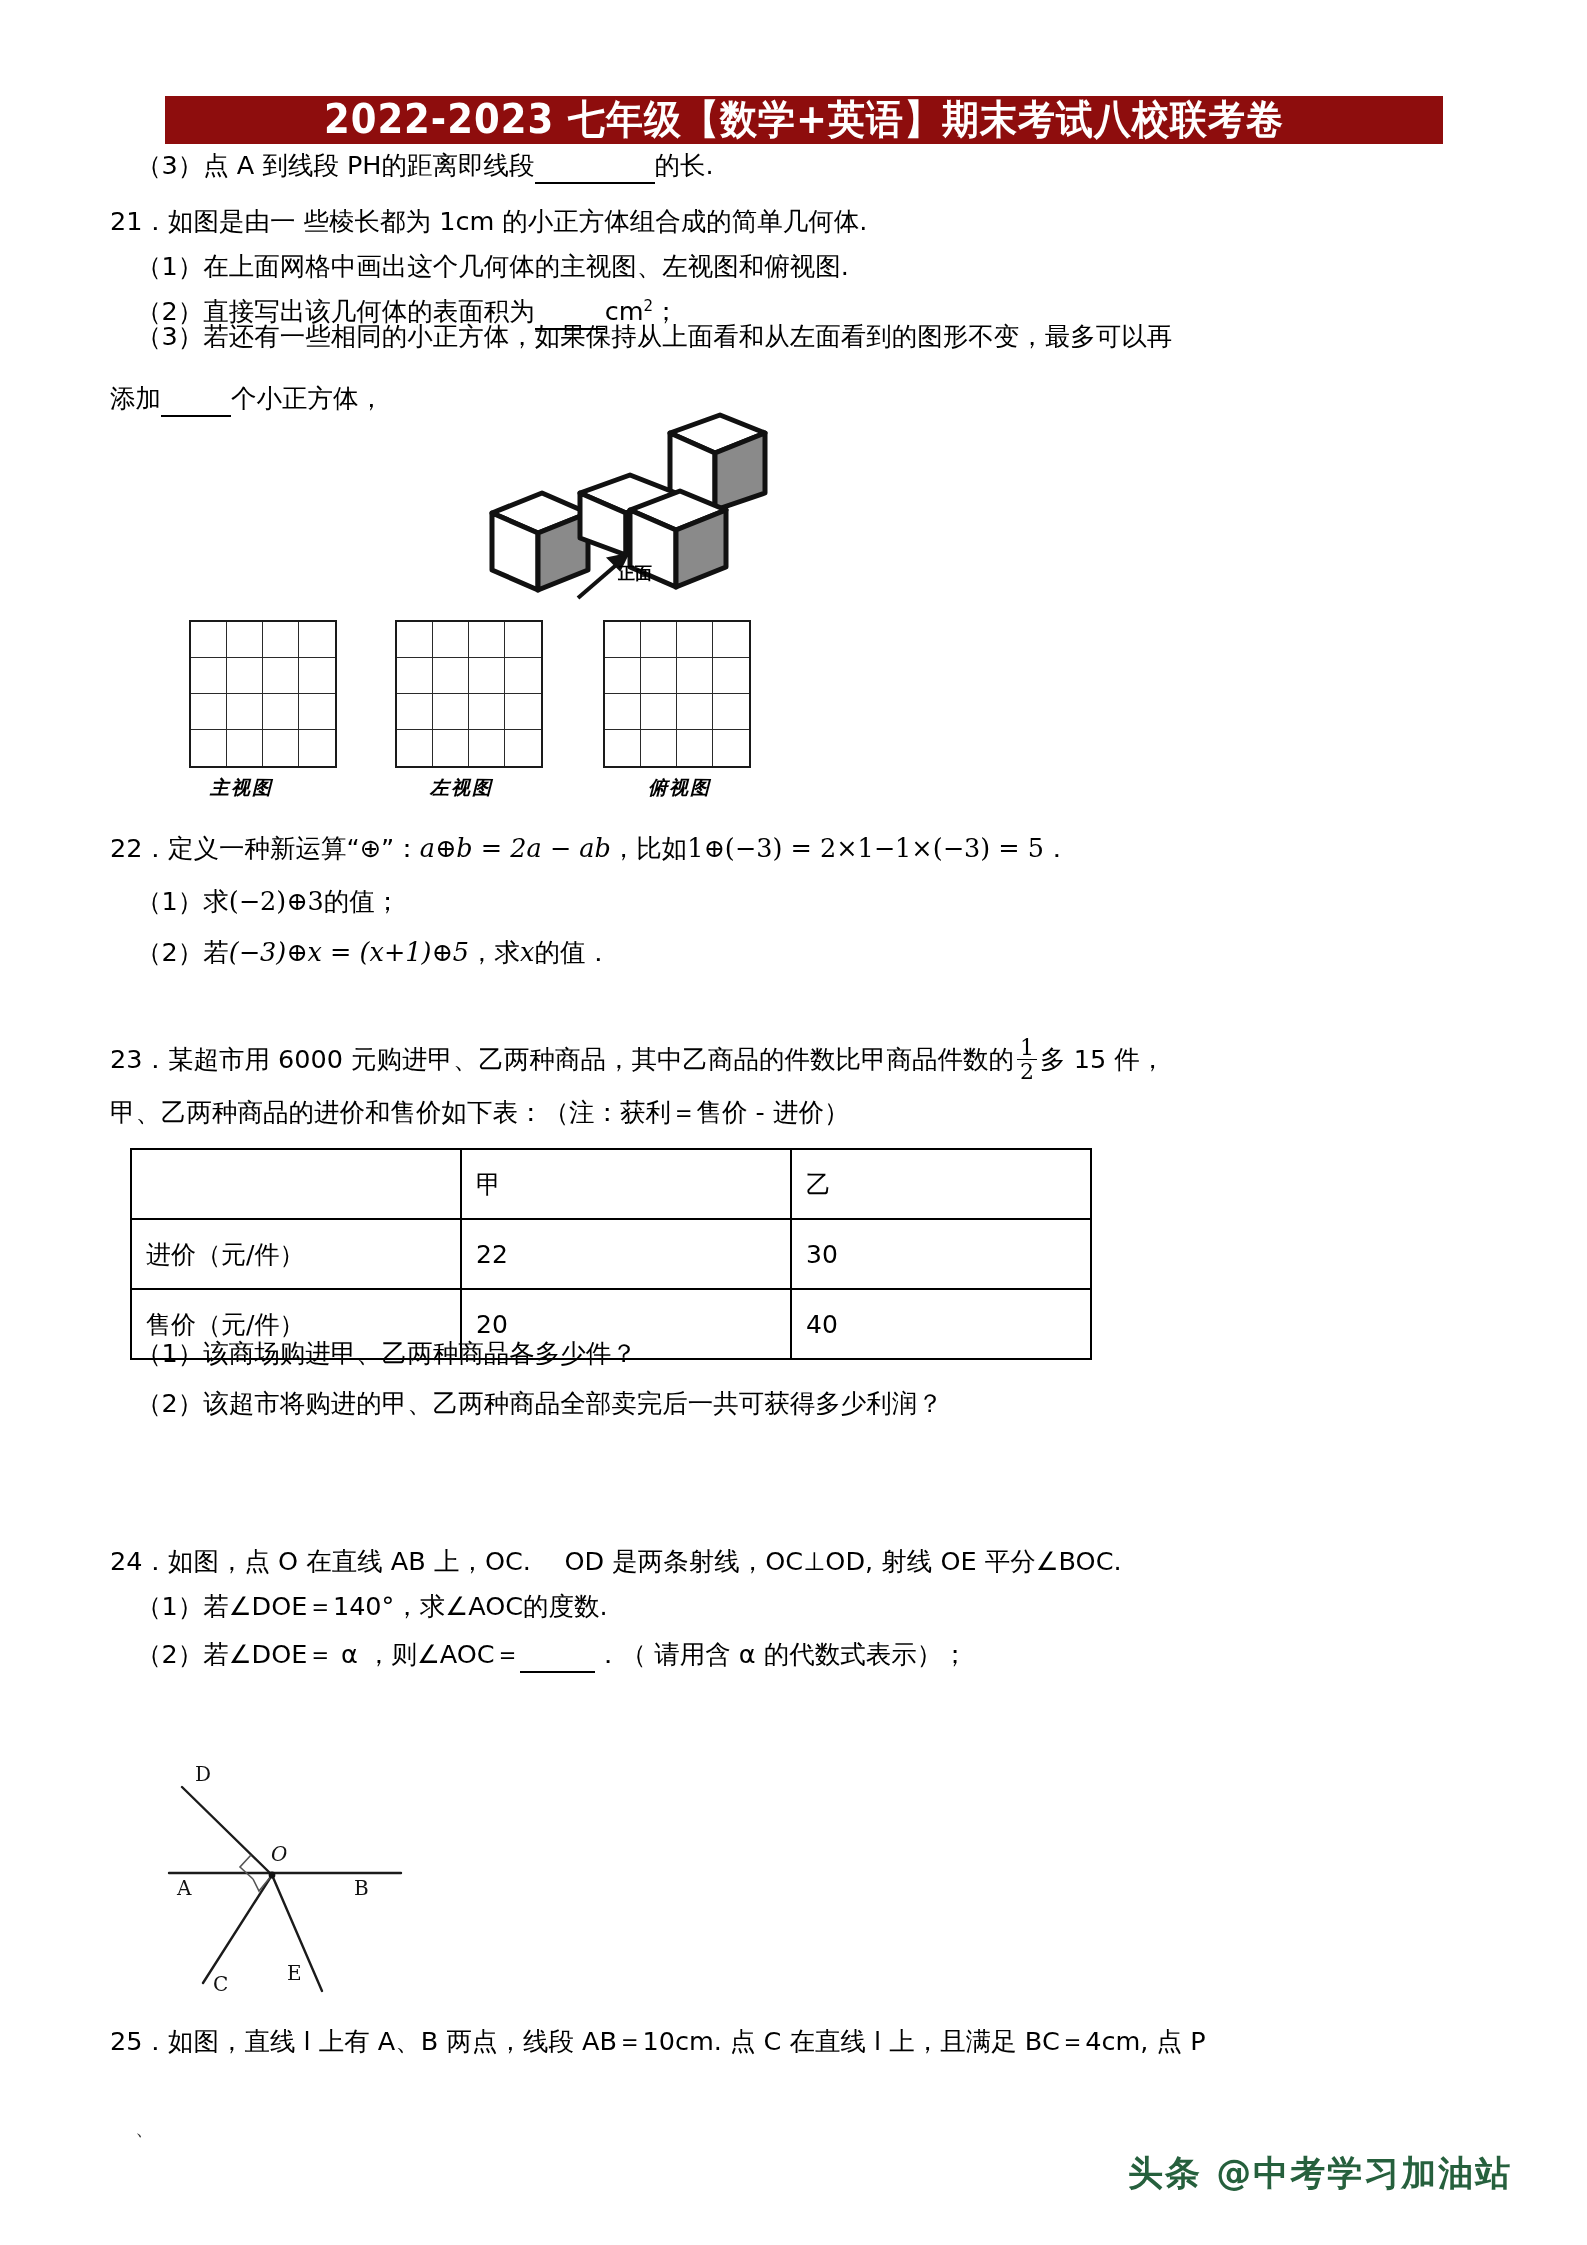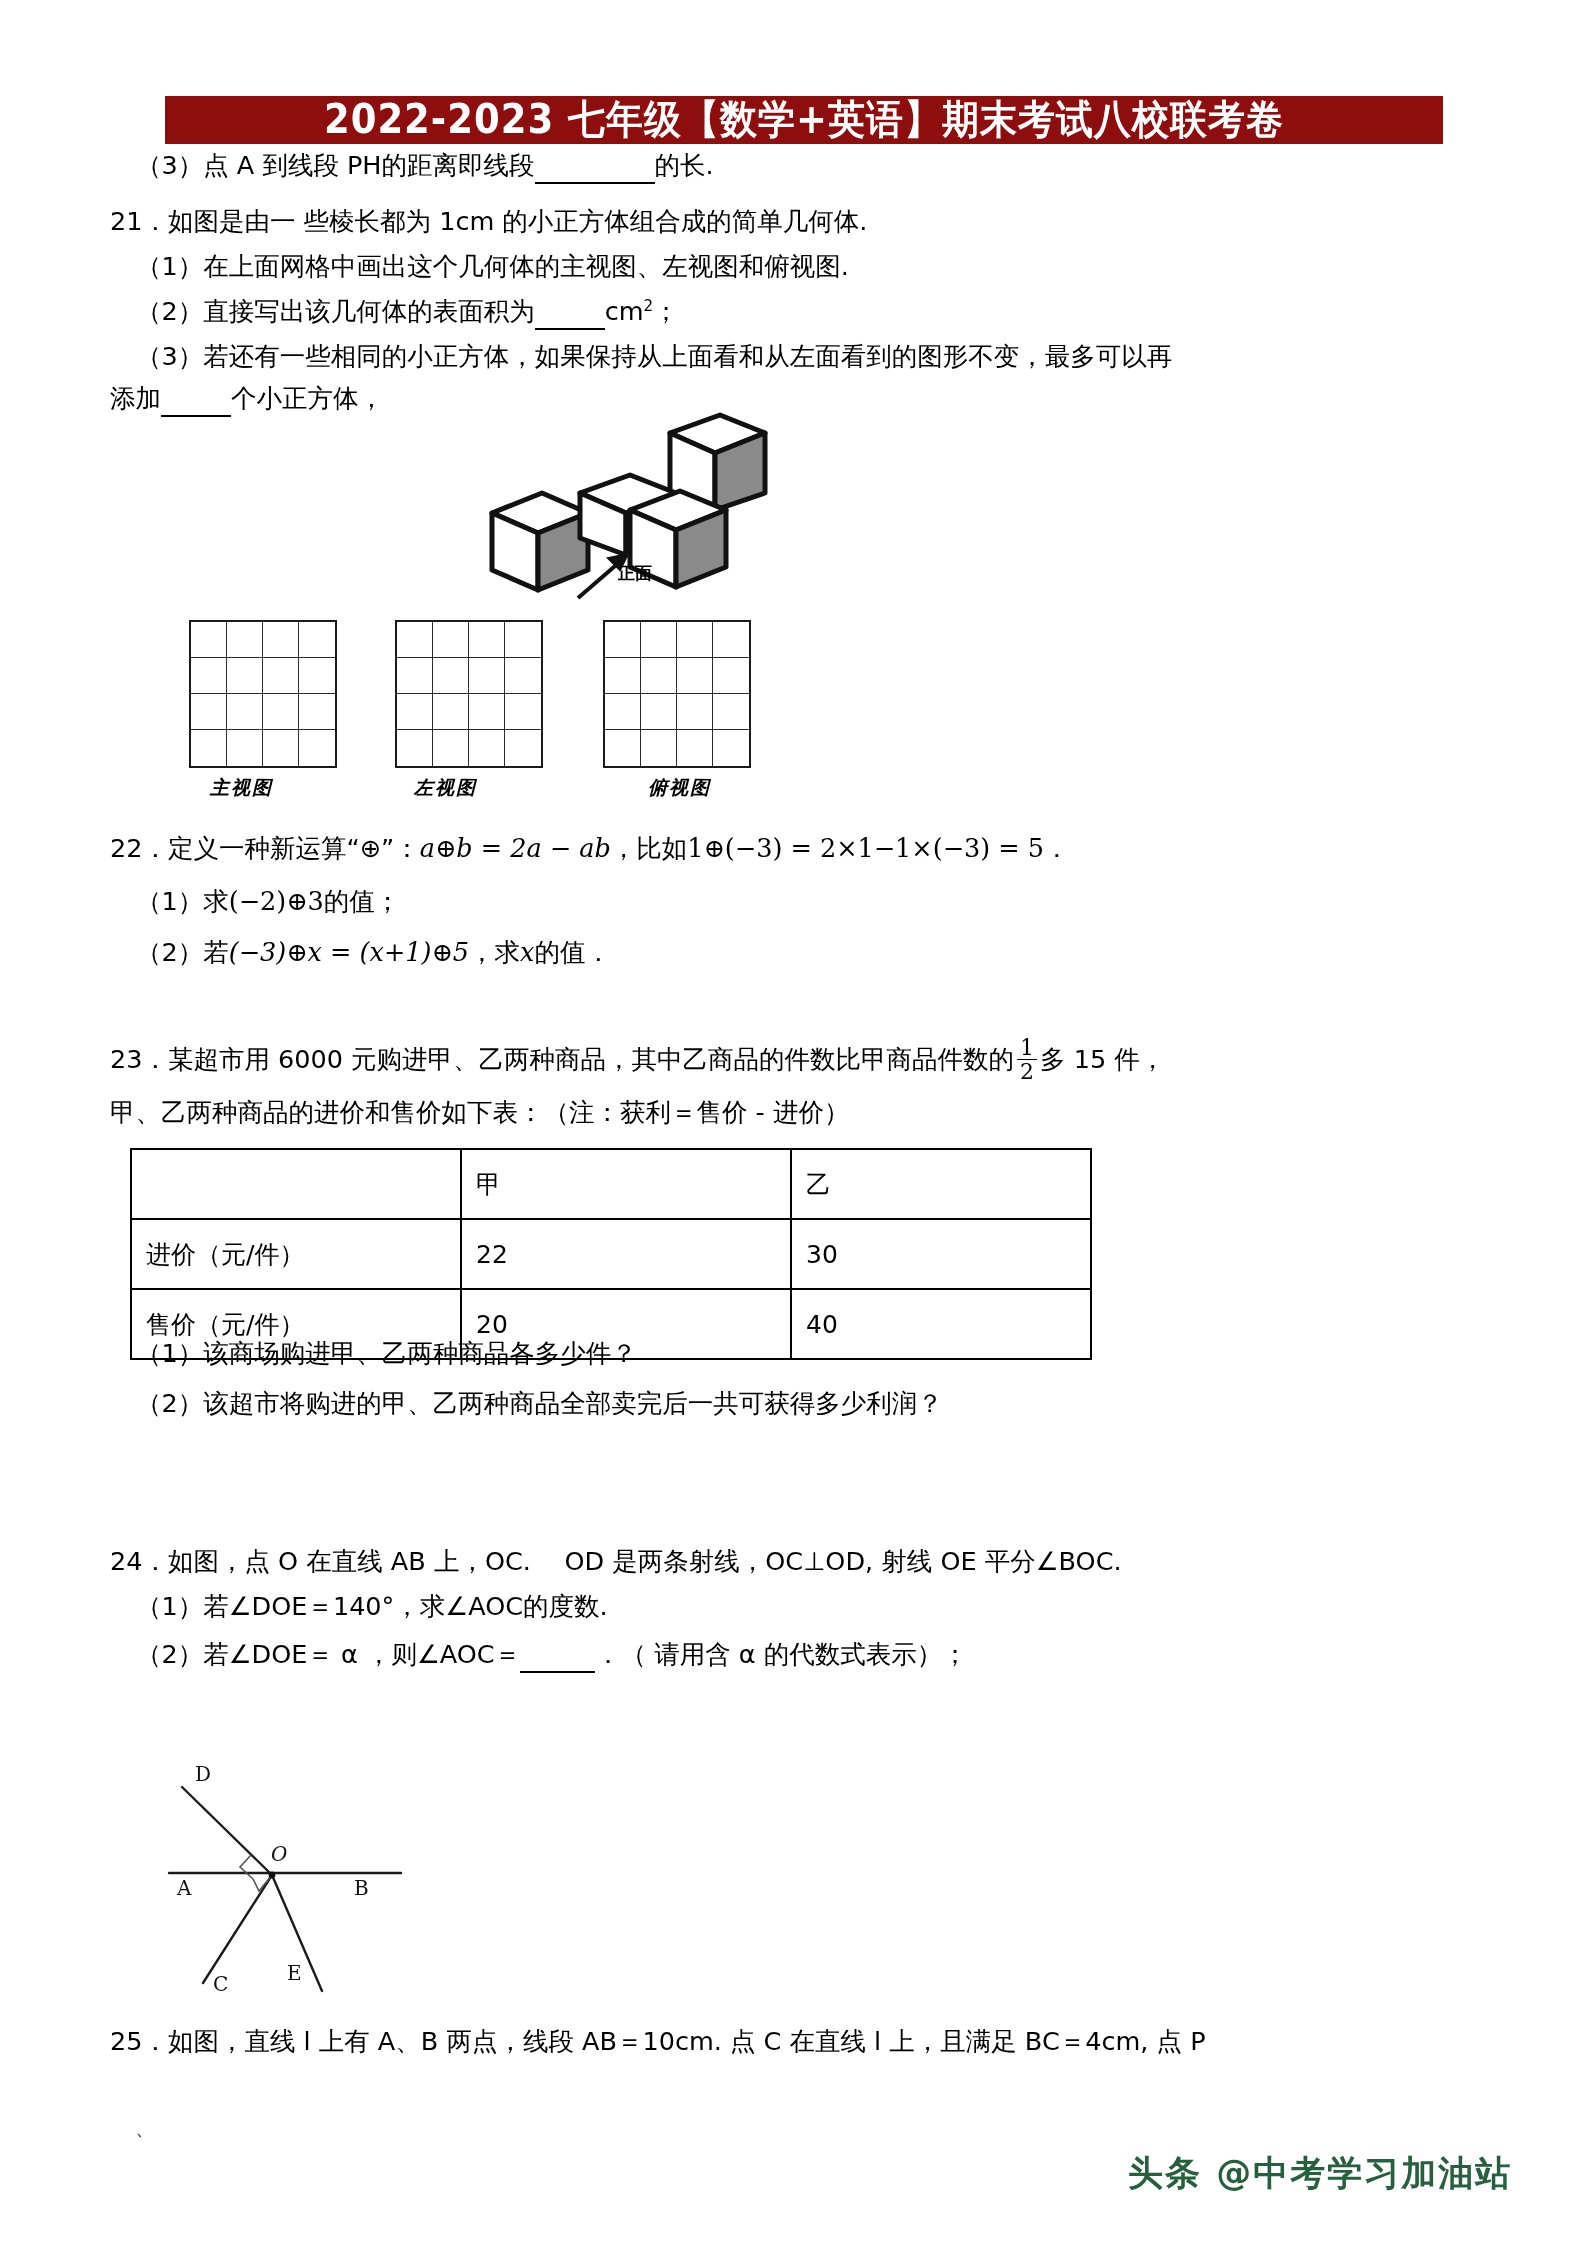--- a/index.html
+++ b/index.html
@@ -120,21 +120,21 @@
   </div>
 
   <div class="line" style="left:110px; top:206px;">21．如图是由一 些棱长都为 1cm 的小正方体组合成的简单几何体.</div>
 
   <div class="line" style="left:136px; top:251px;">（1）在上面网格中画出这个几何体的主视图、左视图和俯视图.</div>
 
   <div class="line" style="left:136px; top:296px;">
     <span>（2）直接写出该几何体的表面积为</span><span class="blank" style="width:70px;">&nbsp;</span><span>cm</span><span class="sup">2</span><span>；</span>
   </div>
 
-  <div class="line" style="left:136px; top:341px;">（3）若还有一些相同的小正方体，如果保持从上面看和从左面看到的图形不变，最多可以再</div>
+  <div class="line" style="left:136px; top:321px;">（3）若还有一些相同的小正方体，如果保持从上面看和从左面看到的图形不变，最多可以再</div>
   <div class="line" style="left:110px; top:383px;">
     <span>添加</span><span class="blank" style="width:70px;">&nbsp;</span><span>个小正方体，</span>
   </div>
 
   <div class="cubefig">
     <svg width="300" height="195" viewBox="0 0 300 195">
       <g stroke="#111" stroke-width="5" stroke-linejoin="round" fill="#fff">
 
         <polygon points="190,28 240,10 285,28 235,48" fill="#fff"></polygon>
         <polygon points="190,28 235,48 235,105 190,88" fill="#fff"></polygon>
@@ -192,21 +192,21 @@
       <div></div>
     <div></div>
       <div></div>
       <div></div>
       <div></div>
     <div></div>
       <div></div>
       <div></div>
       <div></div>
   </div>
-  <div class="gridlabel" style="left:414px; top:775px;text-align:right;">左视图</div>
+  <div class="gridlabel" style="left:430px; top:775px;text-align:right;">左视图</div>
 
   <div class="grid" style="left:603px; top:620px; width:148px; height:148px;">
     <div></div>
       <div></div>
       <div></div>
       <div></div>
     <div></div>
       <div></div>
       <div></div>
       <div></div>

